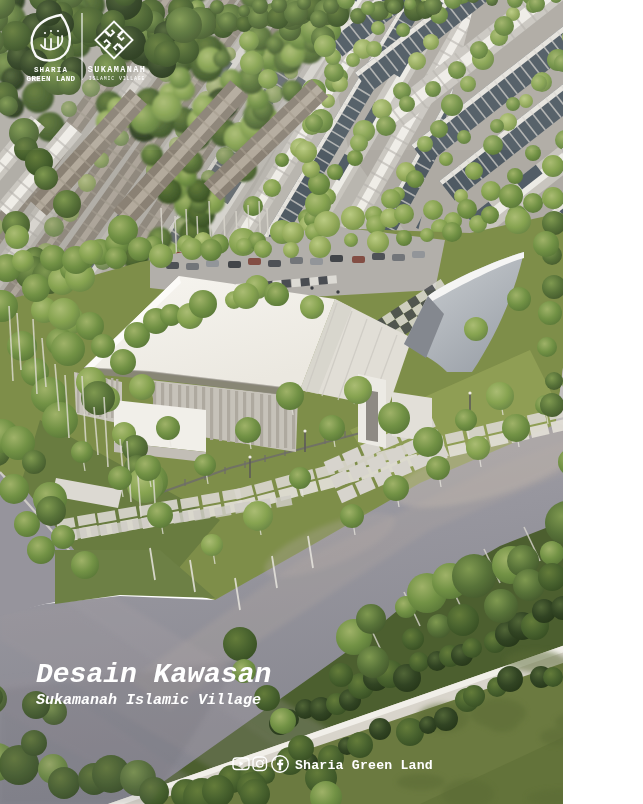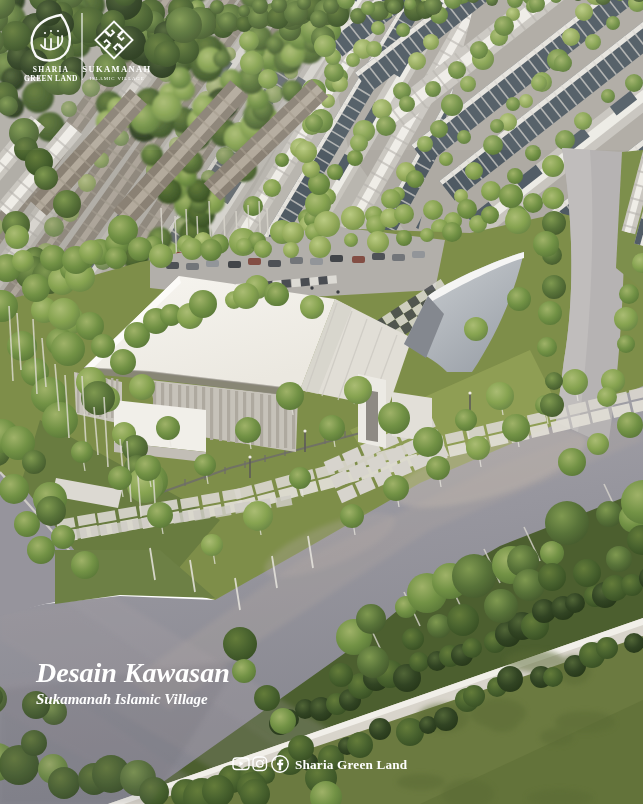--- a/index.html
+++ b/index.html
@@ -1,12 +1,12 @@
 <!DOCTYPE html>
-<html><head><meta charset="utf-8"><style>html,body{margin:0;padding:0}.page{position:relative;width:643px;height:804px;overflow:hidden;font-family:Liberation Serif, serif}svg{display:block}</style></head><body>
+<html><head><meta charset="utf-8"><style>html,body{margin:0;padding:0}.page{position:relative;width:563px;height:804px;overflow:hidden;font-family:Liberation Mono, monospace}svg{display:block}</style></head><body>
 <div class="page">
 <svg width="643" height="804" viewBox="0 0 643 804">
 <defs>
         <radialGradient id="t0" cx="0.38" cy="0.34" r="0.75">
           <stop offset="0" stop-color="#9fb268"></stop>
           <stop offset="0.55" stop-color="#729245"></stop>
           <stop offset="1" stop-color="#587637"></stop>
         </radialGradient>
         <radialGradient id="t1" cx="0.38" cy="0.34" r="0.75">
           <stop offset="0" stop-color="#7f9950"></stop>

